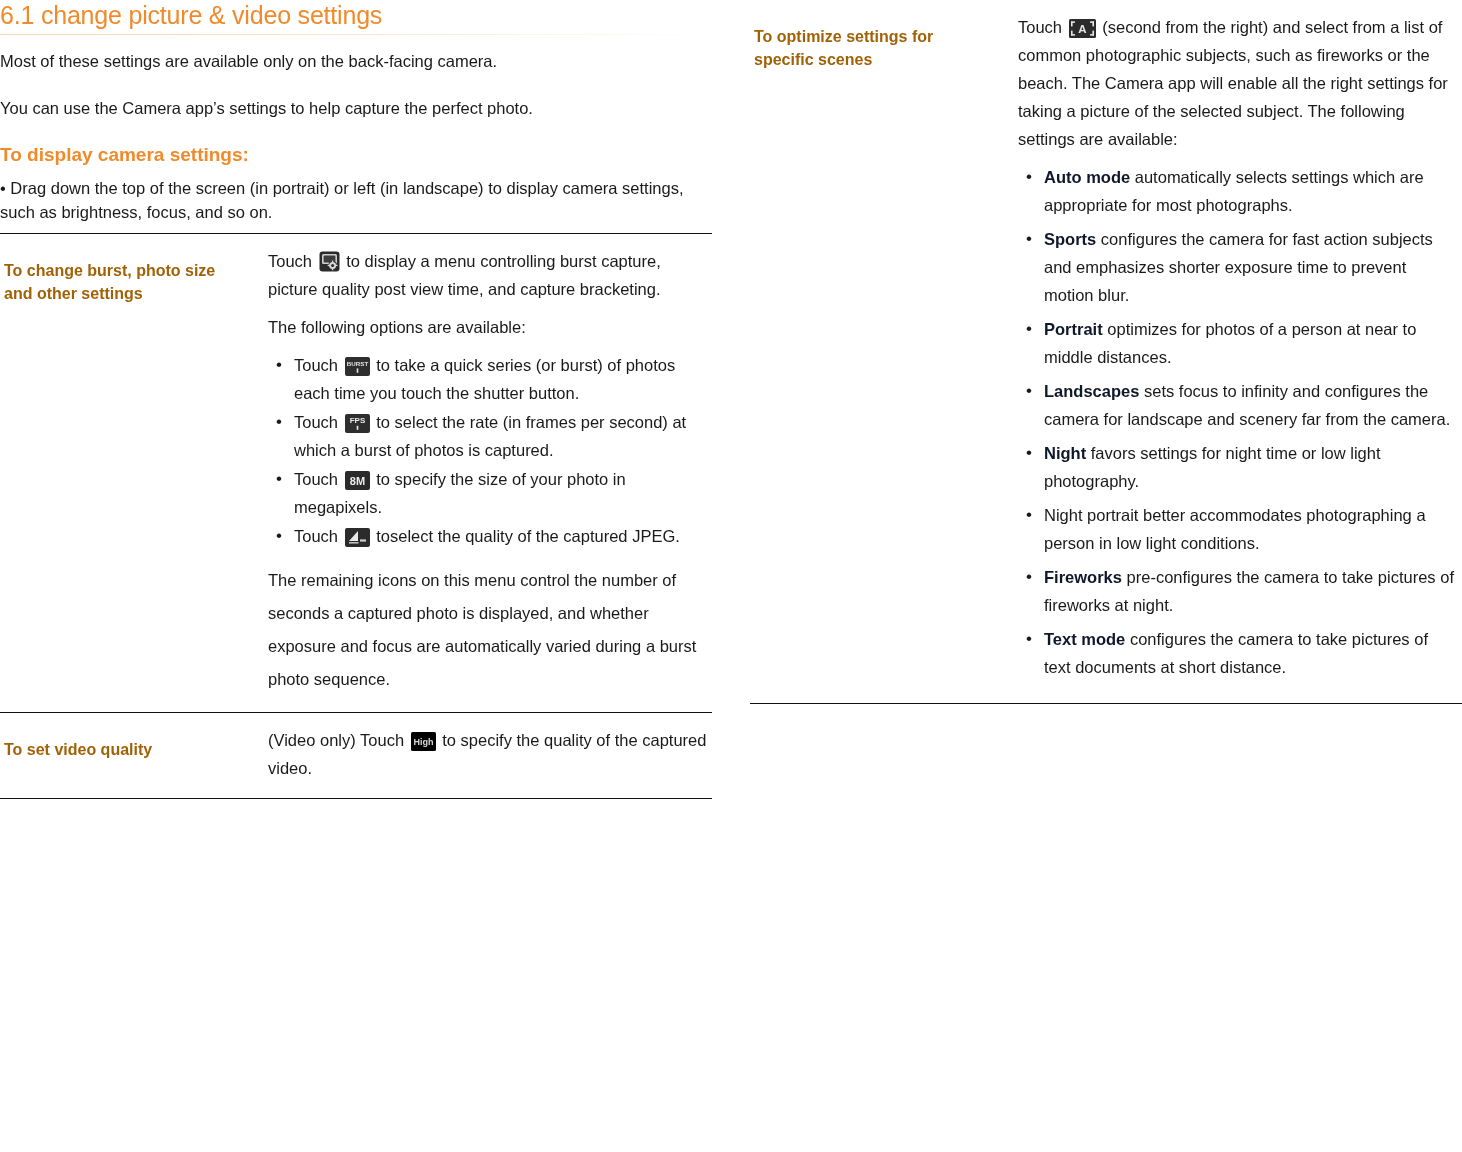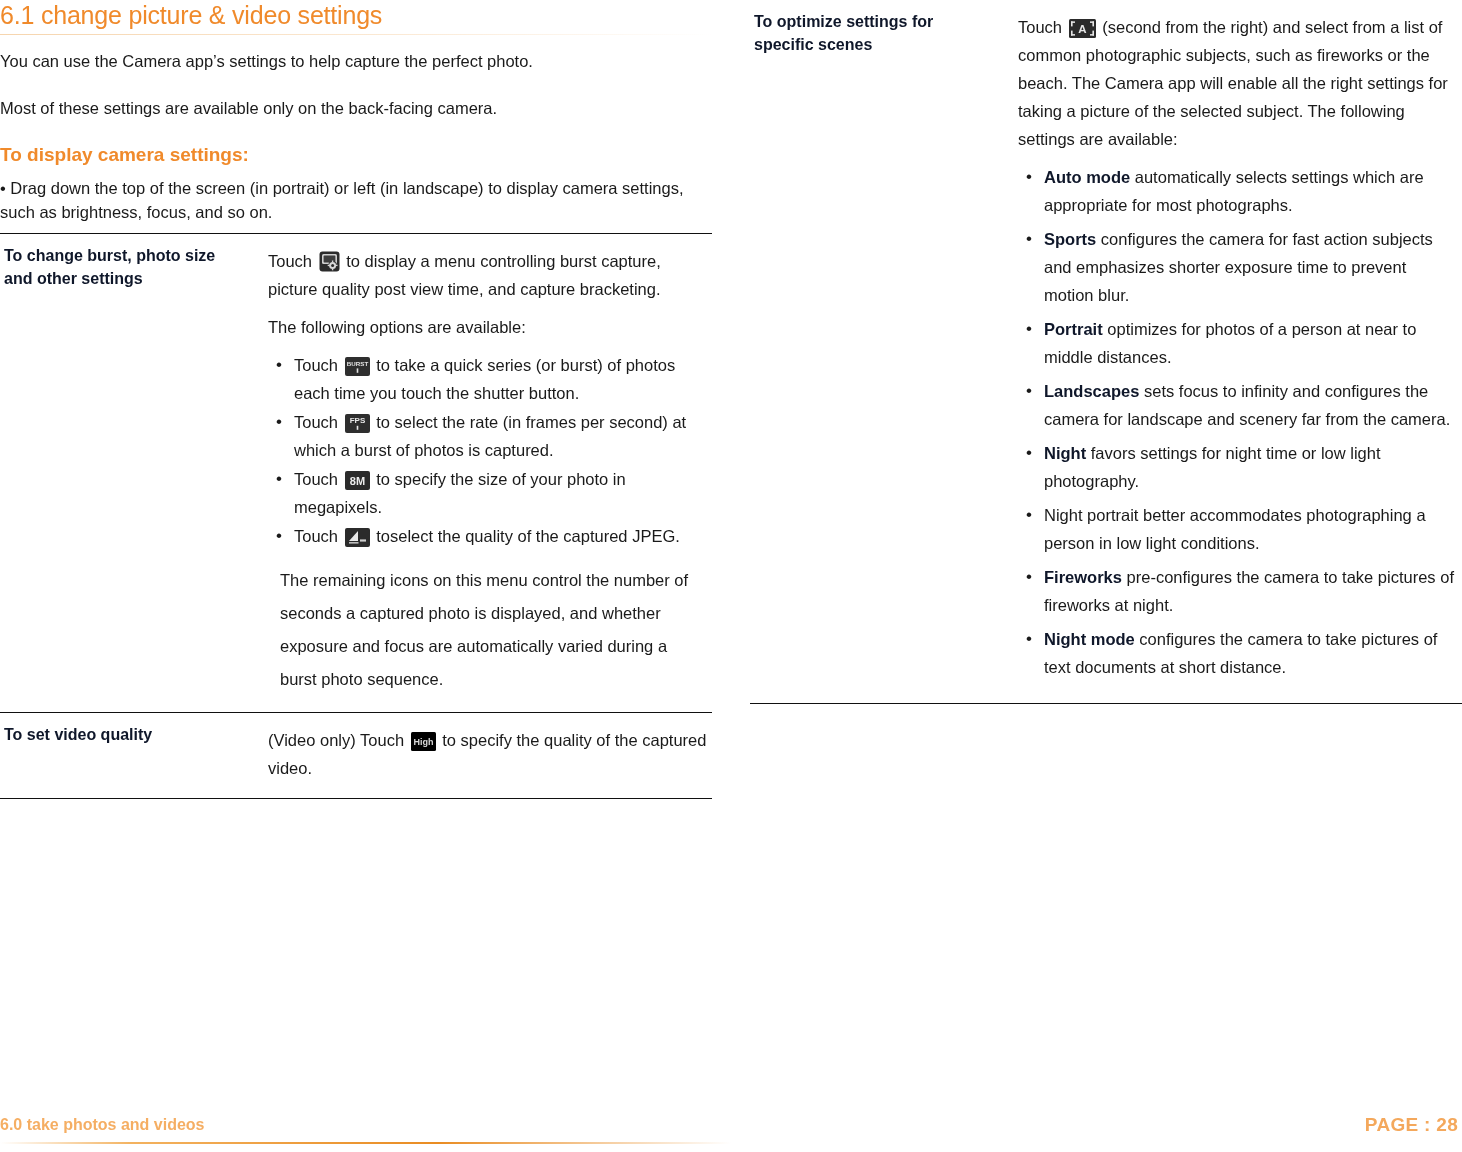--- a/index.html
+++ b/index.html
@@ -84,22 +84,22 @@
     border-top: 1.6px solid #111;
     padding: 0;
   }
   .doc-table tr.last-row td { border-bottom: 1.6px solid #111; }
 
   td.label-cell {
     width: 240px;
     font-size: 16px;
     font-weight: bold;
     line-height: 23px;
-    padding: 10px 12px 18px 4px;
-    color: #0f172a;
+    padding: 25px 12px 18px 4px;
+    color: #a16207;
   }
   td.label-cell.noborder { border-top: none; }
   td.desc-cell {
     font-size: 16.5px;
     line-height: 28px;
     padding: 13px 4px 16px 12px;
   }
   td.desc-cell.noborder { border-top: none; }
 
   .desc-para { margin: 0 0 10px 0; }
@@ -120,21 +120,21 @@
     content: "\2022";
     position: absolute;
     left: 8px;
     top: 0;
     font-size: 17px;
   }
   ul.dot-list.spaced > li { margin-bottom: 6px; }
 
   .term { color: #0f172a; font-weight: bold; }
 
-  .after-list { margin-top: 14px; margin-left: 12px; }
+  .after-list { margin-top: 14px; }
   .loose-line { line-height: 33px; }
 
   
   .icon {
     display: inline-block;
     vertical-align: -5px;
     position: relative;
     margin: 0 2px;
   }
   .icon svg { display: block; }
@@ -177,22 +177,22 @@
 </head>
 <body>
 
 <div class="page">
 
   <div class="col-left">
 
     <h1 class="section-title">6.1 change picture &amp; video settings</h1>
     <div class="title-rule"></div>
 
+    <p class="body">Most of these settings are available only on the back-facing camera.</p>
     <p class="body">You can use the Camera app’s settings to help capture the perfect photo.</p>
-    <p class="body">Most of these settings are available only on the back-facing camera.</p>
 
     <div class="subhead">To display camera settings:</div>
     <p class="bullet-para">• Drag down the top of the screen (in portrait) or left (in landscape) to display camera settings, such as brightness, focus, and so on.</p>
 
     <table class="doc-table">
       <tbody>
           <tr>
         <td class="label-cell">To change burst, photo size and other settings</td>
         <td class="desc-cell">
 
@@ -337,30 +337,25 @@
               <span>favors settings for night time or low light photography.</span>
             </li>
             <li>
               <span>Night portrait better accommodates photographing a person in low light conditions.</span>
             </li>
             <li>
               <span class="term">Fireworks</span>
               <span>pre-configures the camera to take pictures of fireworks at night.</span>
             </li>
             <li>
-              <span class="term">Night mode</span>
+              <span class="term">Text mode</span>
               <span>configures the camera to take pictures of text documents at short distance.</span>
             </li>
           </ul>
 
         </td>
       </tr>
     </tbody>
       </table>
   </div>
 
-  <div class="footer">
-    <div class="footer-left">6.0 take photos and videos</div>
-    <div class="footer-rule"></div>
-    <div class="footer-right">PAGE : 28</div>
-  </div>
 
 </div>
 
 </body></html>

